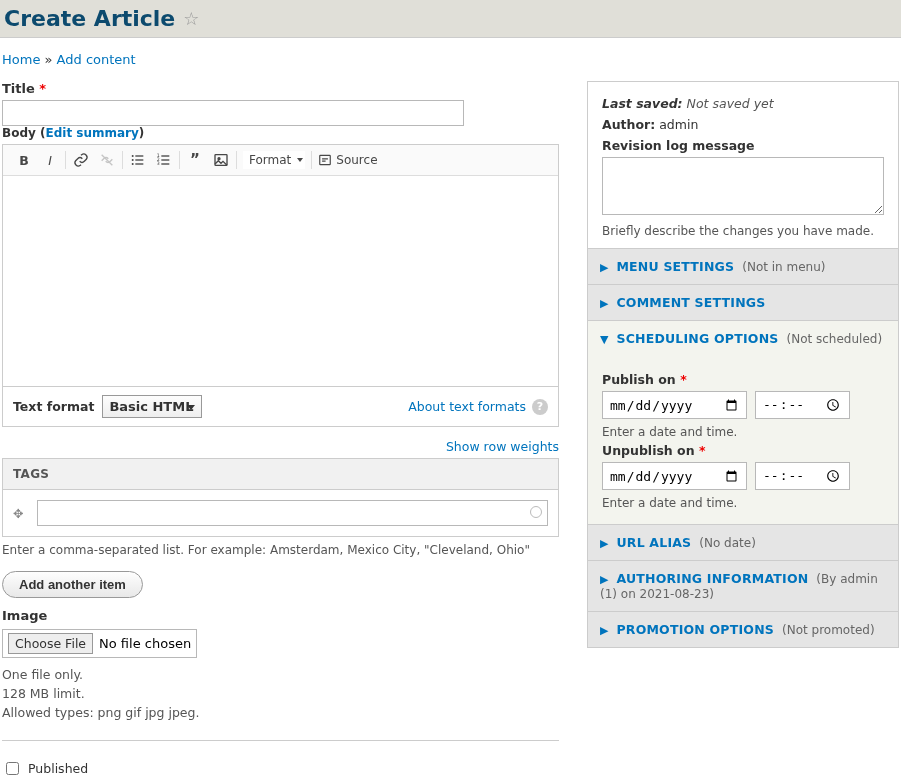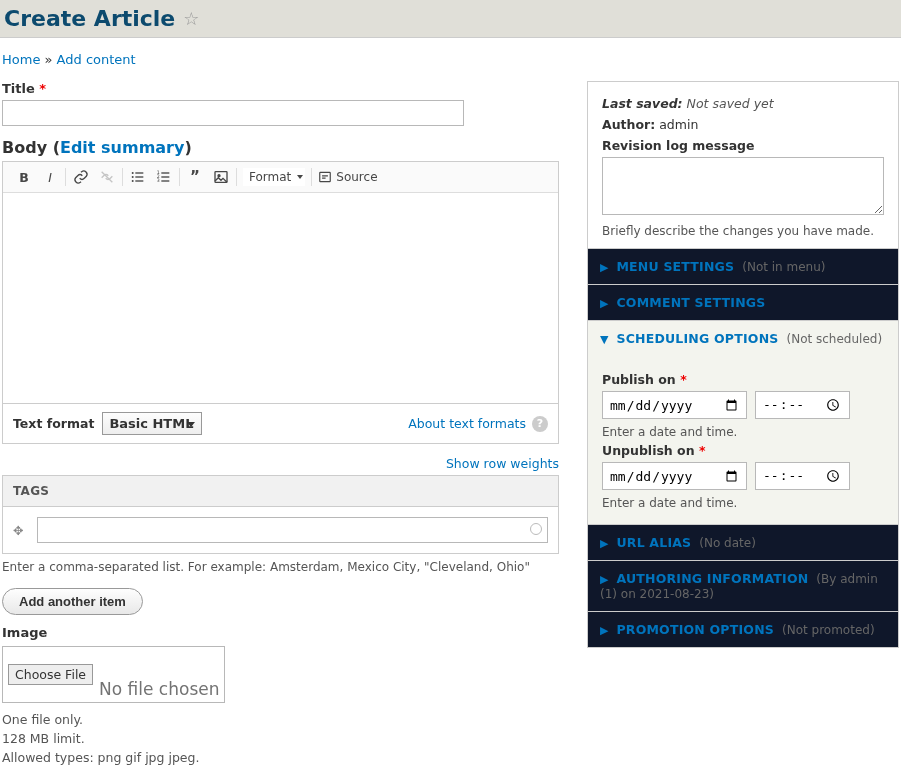--- a/index.html
+++ b/index.html
@@ -14,21 +14,21 @@
 .breadcrumb { padding: 14px 2px 14px 2px; font-size: 13px; }
 
 .layout { display: flex; gap: 28px; padding: 0 2px; align-items: flex-start; }
 .main-col { flex: 0 0 557px; }
 .side-col { flex: 1; border: 1px solid #ccc; }
 
 .form-label { font-weight: bold; font-size: 13px; display: inline-block; margin-bottom: 4px; }
 .required { color: #e00; }
 .textfield { width: 100%; max-width: 462px; border: 1px solid #b8b8b8; padding: 4px; height: 26px; font-size: 13px; }
 
-.body-label { margin-top: 12px; font-weight: bold; font-size: 16px; }
+.body-label { font-weight: bold; font-size: 12px; }
 .body-label-inner { font-weight: bold; }
 .edit-summary { color: #0074bd; }
 
 .editor-wrap { border: 1px solid #ccc; margin-top: 4px; }
 .toolbar { background: #fafafa; border-bottom: 1px solid #ddd; padding: 6px 6px; display: flex; align-items: center; gap: 0; }
 .tgrp { display: flex; align-items: center; border-right: 1px solid #ddd; padding: 0 6px; gap: 8px; }
 .tgrp:last-child { border-right: none; }
 .tbtn { color: #474747; cursor: pointer; display: inline-flex; align-items: center; justify-content: center; width: 18px; height: 18px; }
 .tbtn svg { width: 16px; height: 16px; }
 .tbtn.disabled { color: #c5c5c5; }
@@ -54,36 +54,36 @@
 .autocomplete-icon { position: absolute; right: 6px; top: 6px; width: 12px; height: 12px; border: 1.5px solid #bbb; border-radius: 50%; }
 
 .hint { color: #555; font-size: 12px; margin-top: 6px; }
 
 .button-sec { margin: 14px 0 10px; }
 .btn { background: linear-gradient(#fefefe, #e8e8e8); border: 1px solid #999; border-radius: 14px; padding: 5px 16px; font-size: 13px; font-weight: bold; cursor: pointer; color: #333; }
 
 .image-section .form-label { display:block; margin-top: 10px; margin-bottom: 6px; }
 .file-row { border: 1px solid #b8b8b8; padding: 3px 5px; display: inline-flex; align-items: center; gap: 6px; }
 .choose-btn { background: #eee; border: 1px solid #999; padding: 2px 6px; font-size: 12.5px; cursor: pointer; }
-.file-label { color: #737373; font-size: 17px; margin-top: 29px; }
+.file-label { color: #000000; font-size: 13px; }
 .img-hints { margin-top: 8px; color: #555; font-size: 12.5px; line-height: 1.5; }
 
 hr.sep { border: none; border-top: 1px solid #ccc; margin: 18px 0; }
 
 .pub-row { display: flex; align-items: center; gap: 6px; margin: 8px 0 12px; }
 
 
 .side-block { padding: 14px 14px 10px; border-bottom: 1px solid #ccc; }
 .side-block .kv { font-size: 12.5px; margin-bottom: 6px; }
 .side-block .kv strong { font-style: italic; }
 .side-block .kv .val { font-style: italic; color: #555; }
 .side-label { font-weight: bold; margin: 6px 0 4px; display: block; }
 .revlog { width: 100%; height: 58px; border: 1px solid #b8b8b8; resize: both; }
 
-.summary-row { padding: 10px 12px; border-bottom: 1px solid #ccc; background: #0f172a; cursor: pointer; }
+.summary-row { padding: 10px 12px; border-bottom: 1px solid #ccc; background: #e5e5e5; cursor: pointer; }
 .summary-row:last-child { border-bottom: none; }
 .summary-row .tri { color: #0074bd; margin-right: 4px; font-size: 11px; }
 .summary-row .lead { color: #0074bd; font-weight: bold; letter-spacing: 0.2px; font-size: 12.5px; }
 .summary-row .sub { color: #666; font-size: 12px; margin-left: 4px; }
 
 .sched-body { padding: 10px 14px 14px; background: #f3f4ee; border-bottom: 1px solid #ccc; }
 .field-row { display: flex; gap: 8px; margin-bottom: 6px; }
 .date-input { width: 145px; height: 28px; border: 1px solid #b8b8b8; padding: 0 6px; font-size: 13px; }
 .time-input { width: 95px; height: 28px; border: 1px solid #b8b8b8; padding: 0 6px; font-size: 13px; }
 

